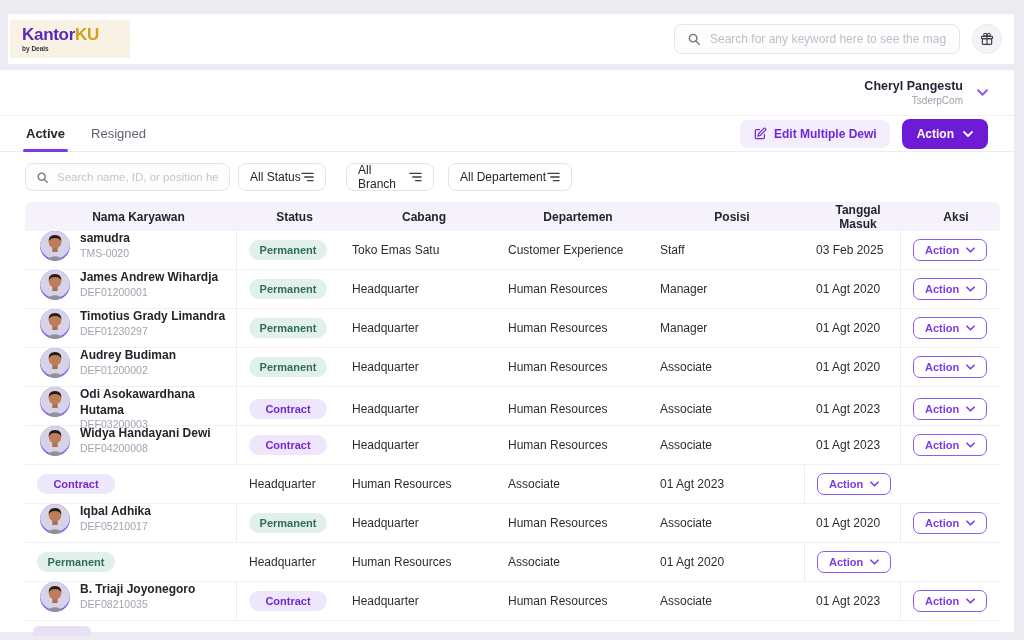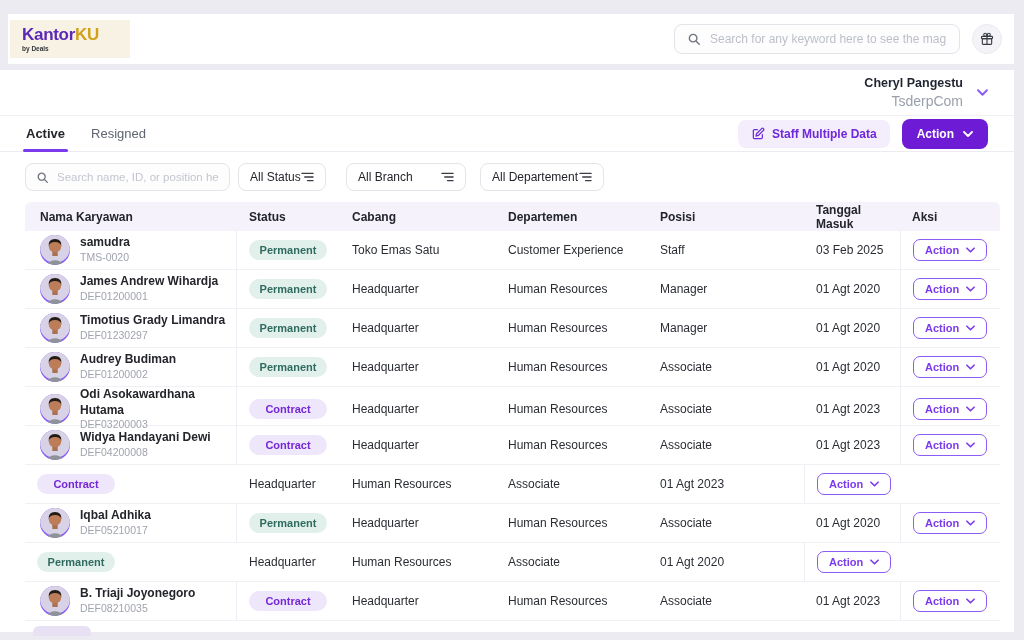--- a/index.html
+++ b/index.html
@@ -16,50 +16,50 @@
   .search-wrap { margin-left: auto; width: 286px; height: 30px; border: 1px solid #e3e3ea; border-radius: 8px; background: #fdfdfe; display: flex; align-items: center; gap: 9px; padding: 0 12px; }
   .search-wrap input { border: none; outline: none; background: transparent; font-size: 12px; width: 100%; color: #33343a; font-family: "Liberation Sans", sans-serif; }
   .search-wrap input::placeholder { color: #bcbfc9; }
   .gift-btn { width: 30px; height: 30px; border-radius: 50%; background: #f4f4f8; border: 1px solid #e9e9ef; display: flex; align-items: center; justify-content: center; margin-left: 12px; margin-right: 12px; cursor: pointer; }
 
   
   .main { position: absolute; top: 70px; left: 0; width: 1014px; height: 562px; background: #ffffff; }
   .profile-row { height: 46px; display: flex; align-items: center; justify-content: flex-end; padding-right: 26px; border-bottom: 1px solid #f1f0f5; }
   .profile-text { text-align: right; }
   .profile-name { font-size: 12.5px; font-weight: 700; color: #1f2430; line-height: 1.3; text-align: right; }
-  .profile-company { font-size: 14px; color: #9aa0ab; line-height: 1.3; }
+  .profile-company { font-size: 10px; color: #9aa0ab; line-height: 1.3; }
   .profile-chevron { margin-left: 14px; color: #8b5cf6; display: flex; }
 
   .tabs-row { height: 36px; display: flex; align-items: center; padding: 0 26px; border-bottom: 1px solid #ebebf1; }
   .tab { margin-right: 26px; font-size: 13px; position: relative; height: 100%; display: flex; align-items: center; cursor: pointer; }
   .tab-active { font-weight: 700; color: #23252b; }
   .tab-active::after { content: ""; position: absolute; bottom: -1px; left: -3px; right: -3px; height: 3px; background: #7c3aed; border-radius: 3px; }
   .tab-inactive { font-weight: 500; color: #5f6470; }
   .tabs-actions { margin-left: auto; display: flex; gap: 12px; align-items: center; }
   .btn-edit { display: inline-flex; align-items: center; gap: 7px; background: #f3edfc; color: #6d28d9; font-weight: 700; font-size: 12px; height: 28px; padding: 0 13px; border-radius: 8px; border: none; cursor: pointer; font-family: "Liberation Sans", sans-serif; }
   .btn-action { display: inline-flex; align-items: center; gap: 9px; background: #6d1bd4; color: #ffffff; font-weight: 700; font-size: 12px; height: 30px; padding: 0 15px; border-radius: 8px; border: none; cursor: pointer; font-family: "Liberation Sans", sans-serif; }
 
   .filters-row { display: flex; align-items: center; padding: 11px 25px 11px; }
   .filter-search { width: 205px; height: 28px; border: 1px solid #e4e4ea; border-radius: 8px; background: #fdfdfe; display: flex; align-items: center; gap: 8px; padding: 0 10px; }
   .filter-search input { border: none; outline: none; background: transparent; font-size: 11.5px; width: 100%; color: #33343a; font-family: "Liberation Sans", sans-serif; }
   .filter-search input::placeholder { color: #c3c6cf; }
   .dropdown { height: 28px; border: 1px solid #e4e4ea; border-radius: 8px; background: #fff; display: flex; align-items: center; justify-content: space-between; padding: 0 11px; font-size: 12px; font-weight: 500; color: #23252b; cursor: pointer; }
   .dd-status { width: 88px; margin-left: 8px; }
-  .dd-branch { width: 120px; margin-left: 20px; }
+  .dd-branch { width: 88px; margin-left: 20px; }
   .dd-dept { width: 124px; margin-left: 14px; }
 
   
   .table { margin: 0 25px 0; width: 975px; }
   .thead, .trow { display: grid; grid-template-columns: 212px 103px 156px 152px 156px 96px 1fr; align-items: center; }
   .thead { height: 29px; background: #f5f2fb; border-radius: 6px 6px 0 0; font-size: 12px; font-weight: 700; color: #23252b; }
-  .thead .hcell { padding-left: 12px; }
+  .thead .hcell { padding-left: 12px; text-align: center; }
   .thead .hcell:first-child { padding-left: 15px; }
   .trow { height: 39px; border-bottom: 1px solid #f0f0f5; font-size: 12px; color: #2a2d33; }
   .cell { padding-left: 12px; }
-  .name-cell { display: flex; align-items: center; gap: 10px; padding-left: 15px; height: 100%; border-right: 1px solid #ededf3; }
+  .name-cell { display: flex; align-items: flex-start; gap: 10px; padding-left: 15px; height: 100%; border-right: 1px solid #ededf3; }
   .avatar { width: 30px; height: 30px; border-radius: 50%; overflow: hidden; flex: 0 0 30px; display: block; }
   .emp-name { font-size: 12px; font-weight: 700; color: #23252b; display: block; line-height: 1.3; }
   .emp-id { font-size: 10.5px; color: #a0a4ae; display: block; line-height: 1.3; }
   .badge { display: inline-block; font-size: 11px; font-weight: 700; width: 78px; padding: 4px 0; text-align: center; border-radius: 999px; }
   .aksi-cell { height: 100%; display: flex; align-items: center; border-left: 1px solid #ededf3; }
   .row-action-btn { display: inline-flex; align-items: center; gap: 7px; border: 1.4px solid #8b5cf6; color: #7c3aed; background: #ffffff; border-radius: 7px; font-size: 11px; font-weight: 700; padding: 4px 11px; cursor: pointer; font-family: "Liberation Sans", sans-serif; }
   .partial-row { position: absolute; left: 33px; top: 556px; width: 58px; height: 10px; background: #e7e1f3; border-radius: 6px 6px 0 0; }
 </style>
 </head>
 <body>
@@ -117,21 +117,21 @@
           <span>Resigned</span>
         </div>
       <div class="tabs-actions">
         <button class="btn-edit">
           <span style="display:flex;">
             <svg width="14" height="14" viewBox="0 0 24 24" fill="none" stroke="#6d28d9" stroke-width="2.1" stroke-linecap="round" stroke-linejoin="round">
                 <path d="M11 4.5H6a2 2 0 0 0-2 2V18a2 2 0 0 0 2 2h11.5a2 2 0 0 0 2-2v-5"></path>
                 <path d="M18.3 2.7a2.1 2.1 0 0 1 3 3L12.5 14.5l-4 1 1-4Z"></path>
               </svg>
           </span>
-          <span>Staff Multiple Data</span>
+          <span>Edit Multiple Dewi</span>
         </button>
         <button class="btn-action">
           <span>Action</span>
           <span style="display:flex;">
             <svg width="10" height="6" viewBox="0 0 10 6" fill="none">
                 <path d="M1 1l4 4 4-4" stroke="#ffffff" stroke-width="1.8" stroke-linecap="round" stroke-linejoin="round"></path>
               </svg>
           </span>
         </button>
       </div>

